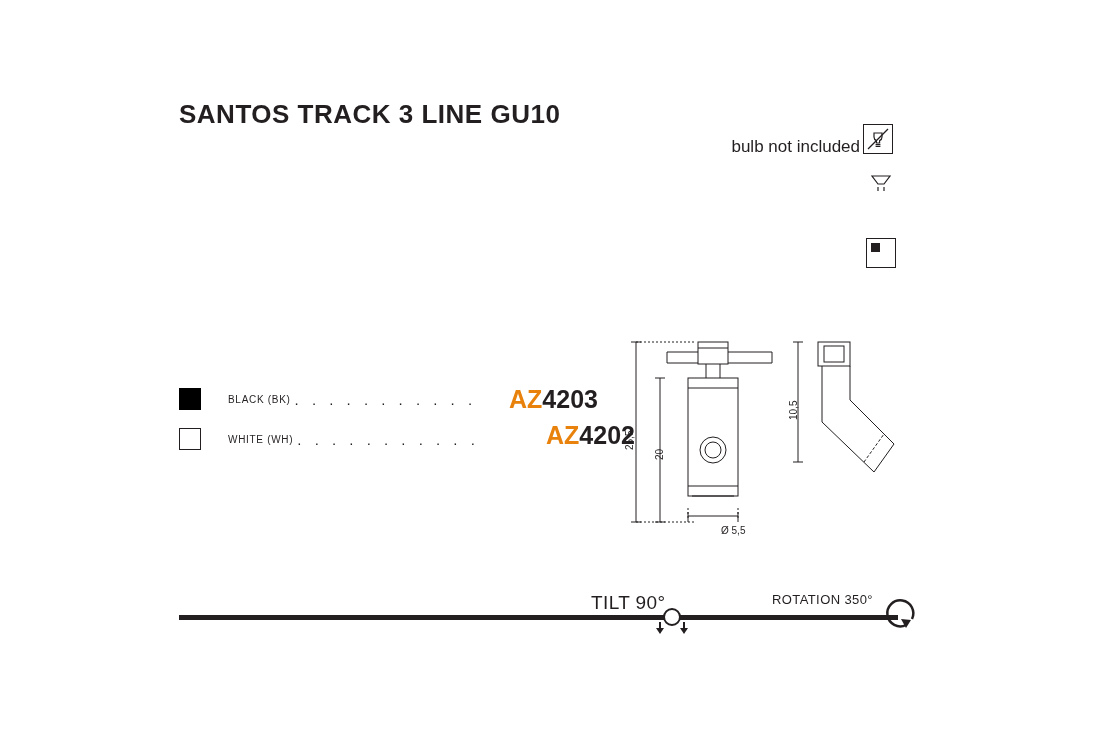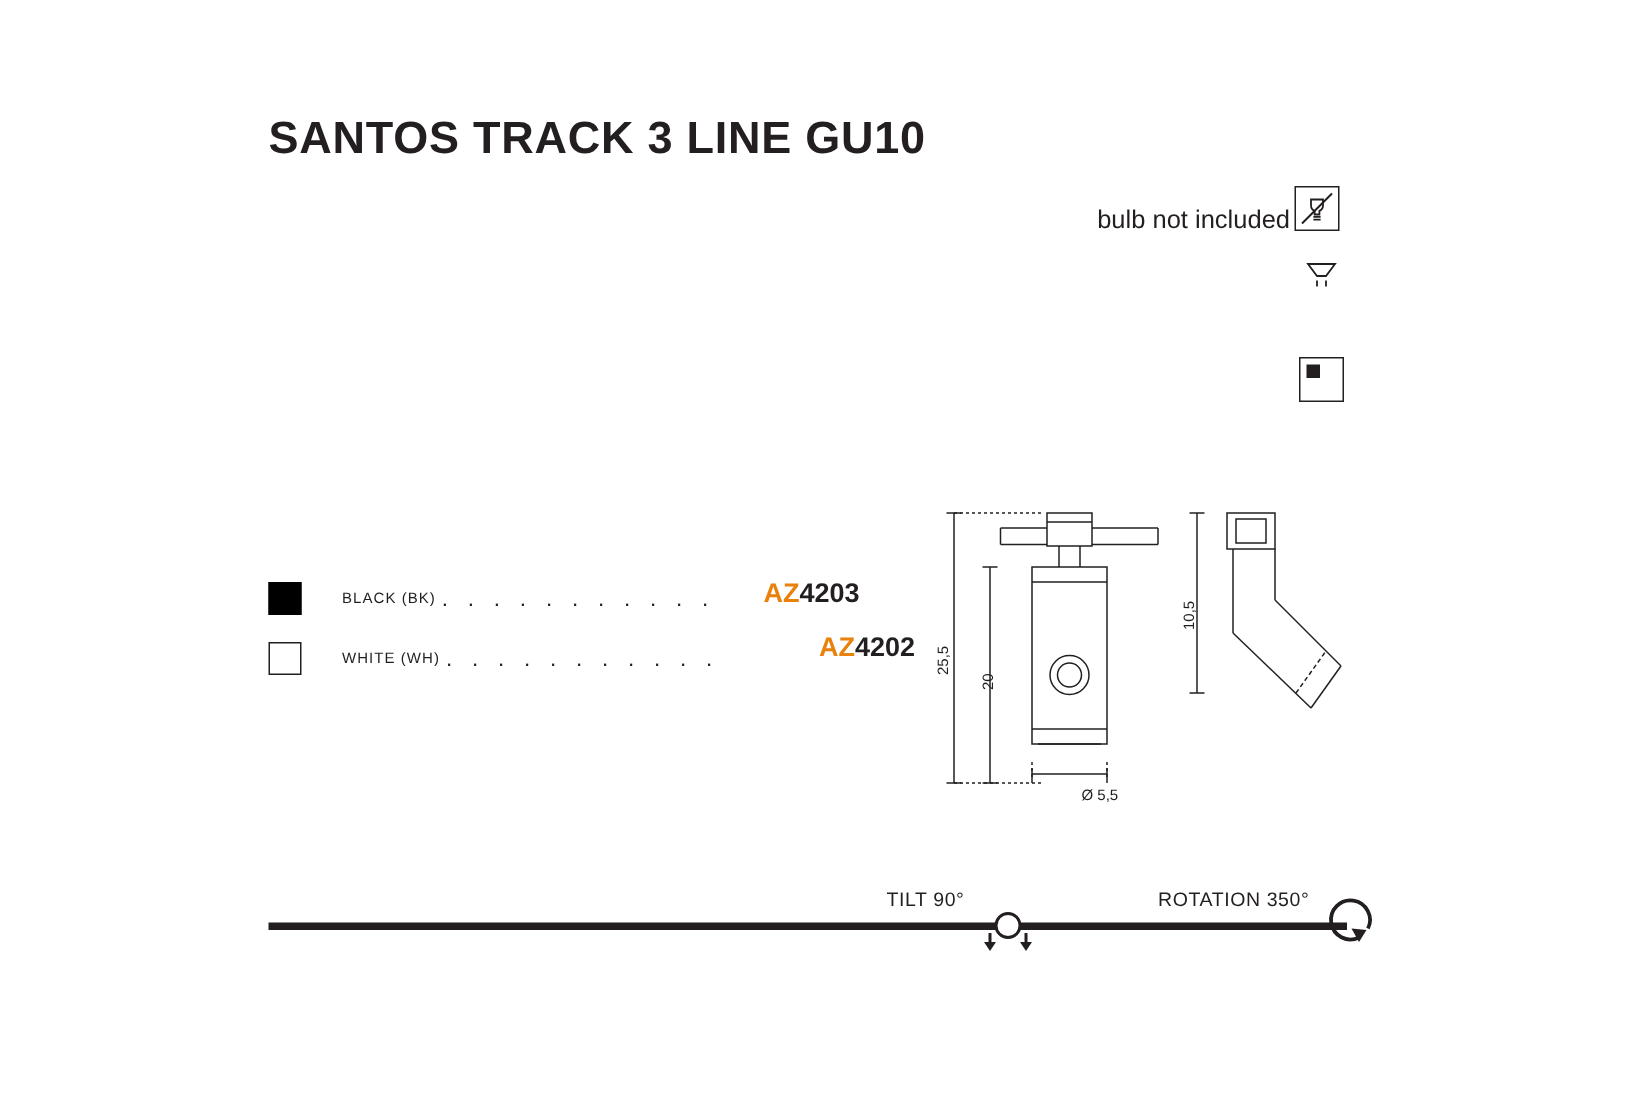--- a/index.html
+++ b/index.html
@@ -17,22 +17,22 @@
     width: 1100px;
     height: 732px;
     overflow: hidden;
     background: #ffffff;
   }
 
   
   .title {
     position: absolute;
     left: 179px;
-    top: 76px;
-    font-size: 30px;
+    top: 99px;
+    font-size: 26px;
     font-weight: bold;
     letter-spacing: 0.5px;
     color: #231f20;
     white-space: nowrap;
   }
 
   
   .bulb-note {
     position: absolute;
     right: 240px;
@@ -141,21 +141,21 @@
   }
   .dots {
     margin-left: 4px;
     font-size: 15px;
     letter-spacing: 4.5px;
     color: #231f20;
   }
   .code {
     position: absolute;
     left: 509px;
-    font-size: 18px;
+    font-size: 25px;
     font-weight: bold;
     white-space: nowrap;
   }
   .code .pre { color: #e8820c; }
   .code .num { color: #231f20; }
 
   
   .drawing {
     position: absolute;
     left: 612px;
@@ -180,21 +180,21 @@
     left: 179px;
     top: 615px;
     width: 719px;
     height: 5px;
     background: #231f20;
   }
   .tilt-label {
     position: absolute;
     left: 591px;
     top: 592px;
-    font-size: 13px;
+    font-size: 19px;
     letter-spacing: 0.4px;
     color: #231f20;
     white-space: nowrap;
   }
   .rot-label {
     position: absolute;
     left: 772px;
     top: 592px;
     font-size: 13px;
     letter-spacing: 0.4px;

